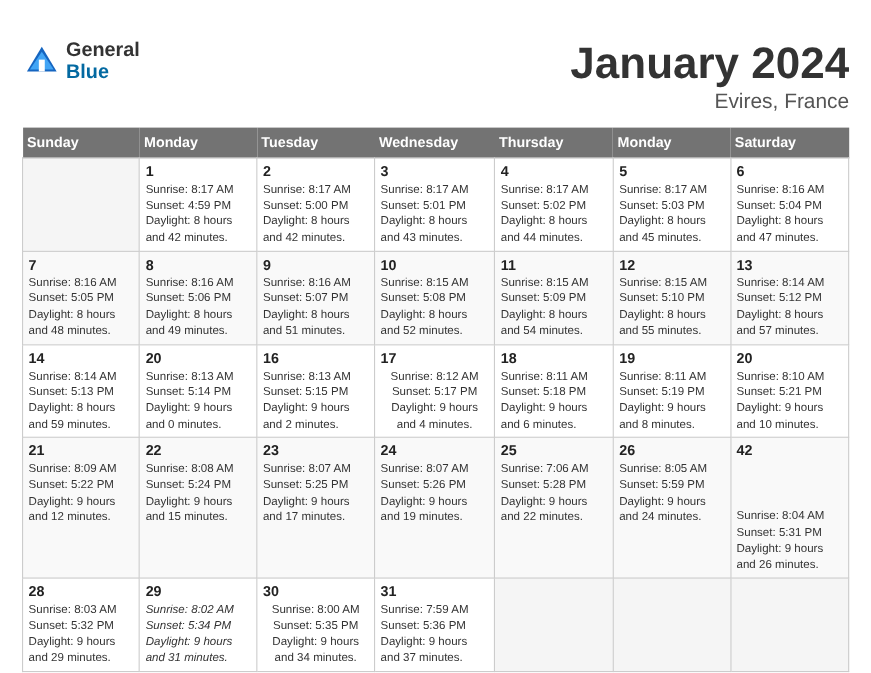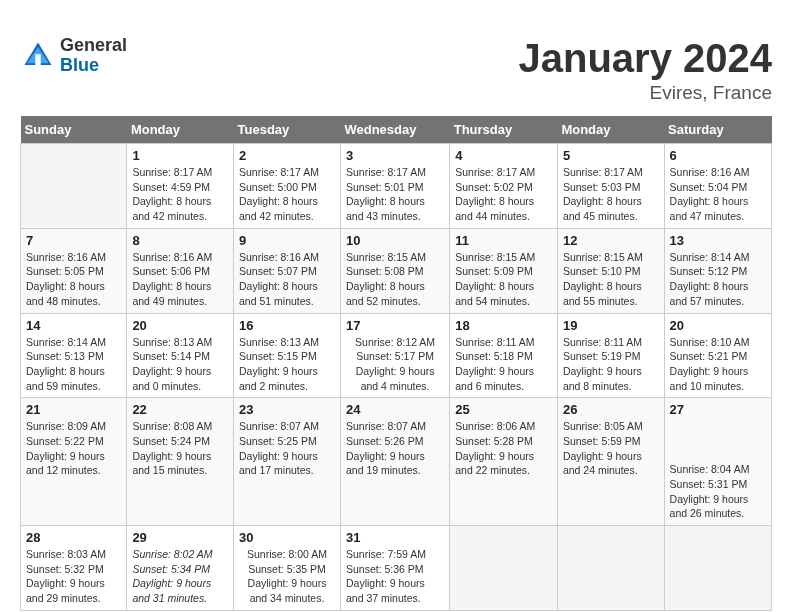--- a/index.html
+++ b/index.html
@@ -284,32 +284,32 @@
 Daylight: 9 hours and 17 minutes.</div>
           </td>
           <td>
             <div class="day-number">24</div>
             <div class="day-info" style="white-space: pre-line;">Sunrise: 8:07 AM
 Sunset: 5:26 PM
 Daylight: 9 hours and 19 minutes.</div>
           </td>
           <td>
             <div class="day-number">25</div>
-            <div class="day-info" style="white-space: pre-line;">Sunrise: 8:06 AM
+            <div class="day-info" style="white-space: pre-line;">Sunrise: 7:06 AM
 Sunset: 5:28 PM
 Daylight: 9 hours and 22 minutes.</div>
           </td>
           <td>
             <div class="day-number">26</div>
             <div class="day-info" style="white-space: pre-line;">Sunrise: 8:05 AM
 Sunset: 5:59 PM
 Daylight: 9 hours and 24 minutes.</div>
           </td>
           <td>
-            <div class="day-number">27</div>
+            <div class="day-number">42</div>
             <div class="day-info" style="white-space: pre-line; margin-top: 45px;">Sunrise: 8:04 AM
 Sunset: 5:31 PM
 Daylight: 9 hours and 26 minutes.</div>
           </td>
         </tr>
         <tr>
           <td>
             <div class="day-number">28</div>
             <div class="day-info" style="white-space: pre-line;">Sunrise: 8:03 AM
 Sunset: 5:32 PM

